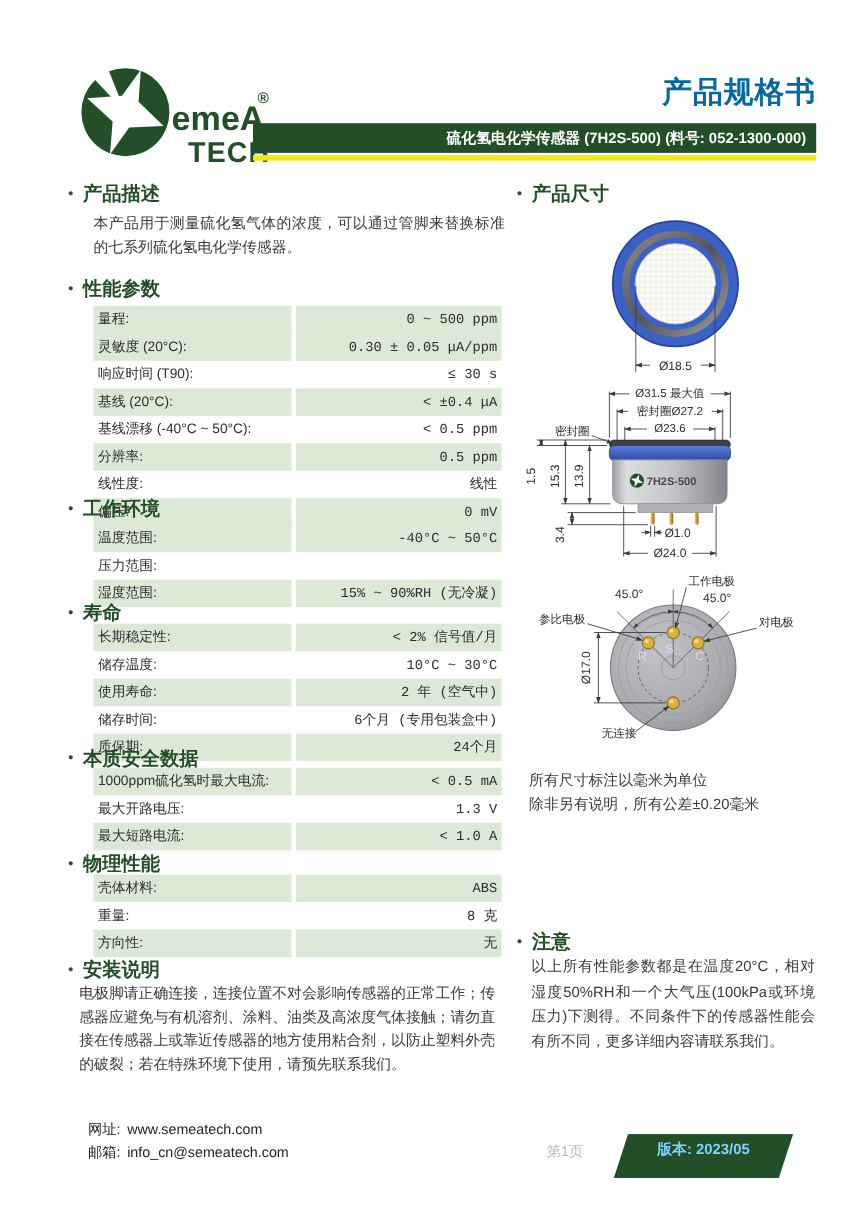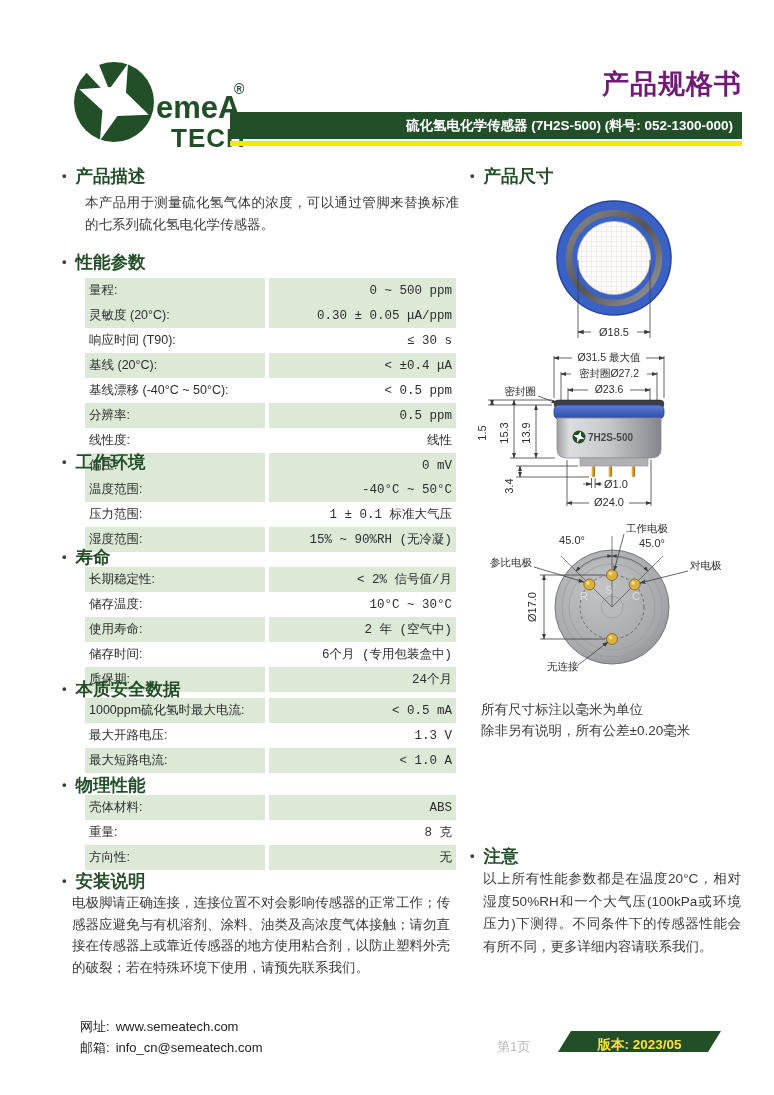--- a/index.html
+++ b/index.html
@@ -2,21 +2,21 @@
 <html><head>
 <meta charset="utf-8">
 <style>
   html,body{margin:0;padding:0;background:#fff;}
   body{width:774px;height:1095px;position:relative;overflow:hidden;
        font-family:"Liberation Sans","DejaVu Sans",sans-serif;
        -webkit-font-smoothing:antialiased;}
 
   
   .logo-svg{position:absolute;left:72px;top:56px;width:188px;height:100px;}
-  .doc-title{position:absolute;right:32px;top:66px;font-size:27px;font-weight:bold;color:#701a75;letter-spacing:1px;}
+  .doc-title{position:absolute;right:32px;top:66px;font-size:27px;font-weight:bold;color:#0369a1;letter-spacing:1px;}
   .product-bar{position:absolute;left:230px;right:32px;top:112px;height:27px;line-height:27px;
                background:#234f28;color:#fff;font-size:13.5px;font-weight:bold;text-align:right;
                padding-right:9px;box-sizing:border-box;}
   .yellow-line{position:absolute;left:230px;right:32px;top:141px;height:5px;background:#f6e900;}
 
   
   .sec-heading{position:absolute;font-size:17.5px;font-weight:bold;color:#234f28;white-space:nowrap;}
   .sec-heading .bullet{font-size:13px;color:#3f3f3f;margin-right:9px;vertical-align:2px;}
 
   
@@ -35,22 +35,22 @@
   .svg-bottomview{position:absolute;left:468px;top:516px;width:292px;height:172px;}
   .dim{font-size:11px;fill:#2e2e2e;}
   .dimcn{font-size:10.5px;fill:#2e2e2e;}
   .dln{stroke:#3c3c3c;stroke-width:0.8;}
   .dim-notes{position:absolute;left:481px;top:699px;font-size:13.5px;color:#3a3a3a;line-height:21px;}
 
   
   .contact{position:absolute;left:80px;top:1016px;font-size:13px;color:#222;line-height:21px;}
   .contact .lbl{margin-right:6px;}
   .page-num{position:absolute;left:497px;top:1038px;font-size:13px;color:#b9b9b9;}
-  .version-badge{position:absolute;left:558px;top:1031px;width:163px;height:21px;background:#234f28;
-                 color:#fde047;font-size:13.5px;font-weight:bold;text-align:center;line-height:27px;
+  .version-badge{position:absolute;left:558px;top:1031px;width:163px;height:40px;background:#234f28;
+                 color:#7dd3fc;font-size:13.5px;font-weight:bold;text-align:center;line-height:27px;
                  clip-path:polygon(13px 0, 100% 0, calc(100% - 13px) 100%, 0 100%);}
 </style>
 </head>
 <body>
 
 <svg class="logo-svg" viewBox="0 0 188 100">
   <g>
     <circle cx="42" cy="46" r="40" fill="#234f28"></circle>
     <path d="M42,5 L50,33 L79,46 L50,58 L42,87 L34,58 L5,46 L34,33 Z" fill="#ffffff" transform="rotate(20 42 46)"></path>
     <path d="M42,46 L12,14 A40,40 0 0 1 26,6 Z" fill="#ffffff"></path>
@@ -104,21 +104,20 @@
   </div>
 
 <div class="sec-heading" style="left:62px;top:450px"><span class="bullet">•</span><span>工作环境</span></div>
 <div class="spec-table" style="top:477px">
     <div class="spec-row even">
       <div class="spec-label">温度范围:</div>
       <div class="spec-value">-40°C ~ 50°C</div>
     </div>
     <div class="spec-row odd">
       <div class="spec-label">压力范围:</div>
-      <div class="spec-value">1 ± 0.1 标准大气压</div>
     </div>
     <div class="spec-row even">
       <div class="spec-label">湿度范围:</div>
       <div class="spec-value">15% ~ 90%RH (无冷凝)</div>
     </div>
   </div>
 
 <div class="sec-heading" style="left:62px;top:545px"><span class="bullet">•</span><span>寿命</span></div>
 <div class="spec-table" style="top:567px">
     <div class="spec-row even">

